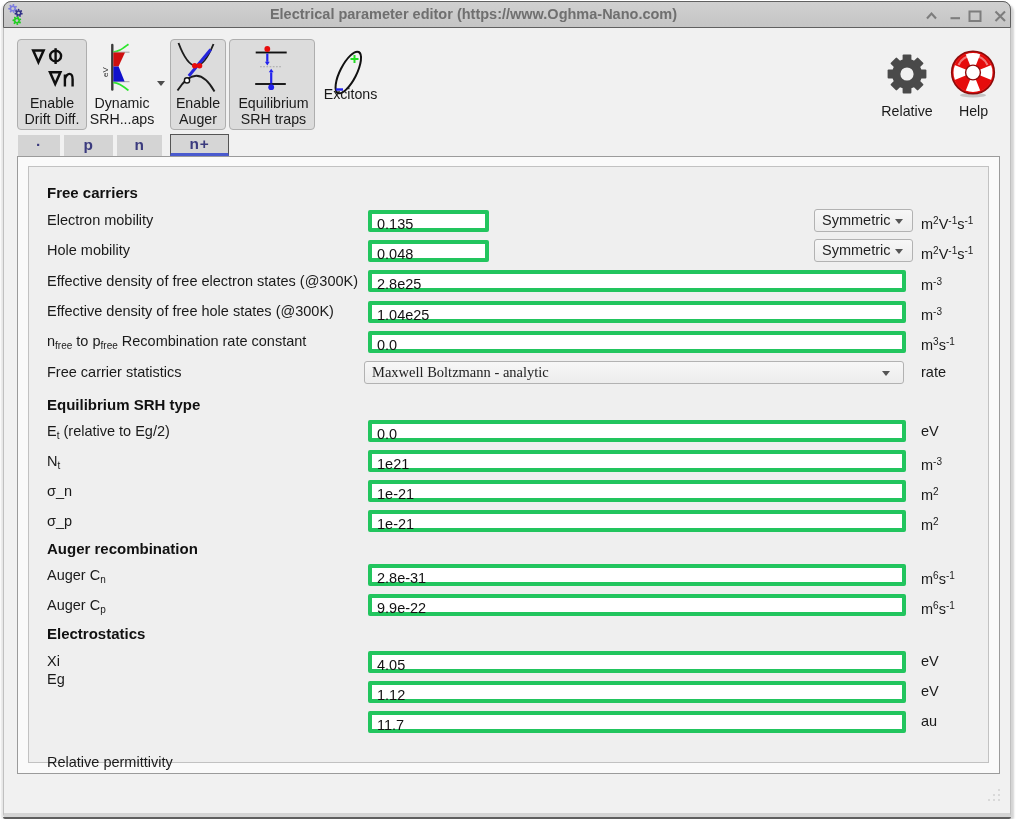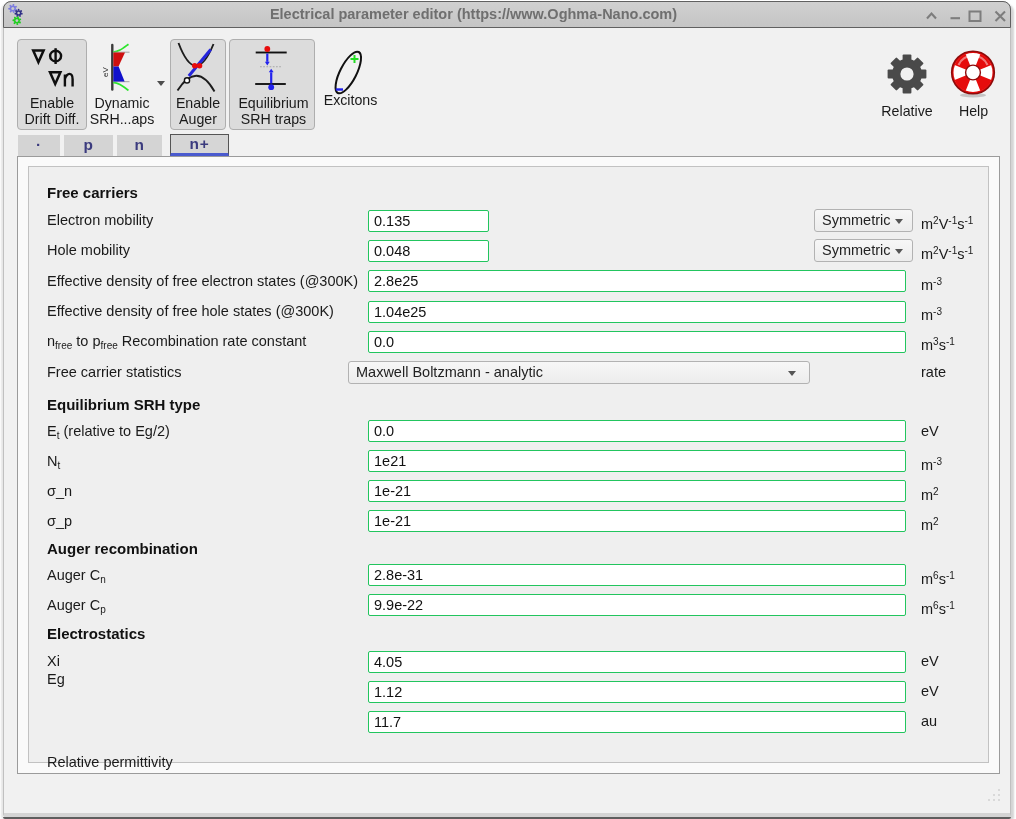--- a/index.html
+++ b/index.html
@@ -9,21 +9,21 @@
 .botstrip{position:absolute;left:4px;top:813px;width:1006px;height:4px;background:#d4d4d4}
 .botline{position:absolute;left:3px;top:816.5px;width:1008px;height:2px;background:#5e5e5e;border-radius:0 0 3px 3px}
 .tbtn{position:absolute;top:39px;height:91px;background:#dcdcdc;border:1px solid #aeaeae;border-radius:4px}
 .tlab{position:absolute;font-size:14.2px;color:#1a1a1a;text-align:center;line-height:16px}
 .tab{position:absolute;top:134.5px;height:21px;background:#d4d4d4;color:#3b3b7e;font-size:15.4px;font-weight:bold;letter-spacing:0.8px;text-align:center;line-height:20px}
 .tabsel{position:absolute;top:134px;height:22px;background:#d6d6d6;border:1px solid #555;border-bottom:3.5px solid #4a5ace;color:#3b3b7e;font-size:15.4px;font-weight:bold;letter-spacing:0.8px;text-align:center;line-height:17px}
 .pane{position:absolute;left:16.5px;top:155.5px;width:983px;height:618px;background:#fafafa;border:1px solid #9b9b9b}
 .frame{position:absolute;left:27.5px;top:166px;width:961px;height:597px;background:#efefef;border:1px solid #c2c2c2}
 .hdr{position:absolute;left:47px;font-size:15px;font-weight:bold;color:#111;line-height:17px;white-space:nowrap}
 .lbl{position:absolute;left:47px;font-size:14.5px;color:#1a1a1a;line-height:17px;white-space:nowrap}
-.inp{position:absolute;left:368px;height:22px;background:#fff;border:1px solid #22c55e;border-radius:2px;font-size:14.5px;color:#111;line-height:20px;padding-left:5px;white-space:nowrap}
+.inp{position:absolute;left:368px;height:22px;background:#fff;border:4px solid #22c55e;border-radius:2px;font-size:14.5px;color:#111;line-height:20px;padding-left:5px;white-space:nowrap}
 .combo{position:absolute;background:linear-gradient(#f7f7f7,#ececec);border:1px solid #b2b2b2;border-radius:3px;font-size:14.5px;color:#222;padding-left:7px;white-space:nowrap}
 .car{position:absolute;top:9px;border-left:4.5px solid transparent;border-right:4.5px solid transparent;border-top:5px solid #555;width:0;height:0}
 .unit{position:absolute;left:921px;font-size:14.5px;color:#1a1a1a;line-height:17px;white-space:nowrap}
 .sp{font-size:10px;vertical-align:4.5px}
 .sb{font-size:10px;vertical-align:-3px}
 </style></head><body>
 <div class="win"></div>
 <div class="botstrip"></div>
 <div class="botline"></div>
 <div class="tbar"></div>
@@ -131,21 +131,21 @@
     <path d="M41.4 30.9 A19.8 19.8 0 0 1 30.4 41.9 L25.7 30.2 A7.2 7.2 0 0 0 29.7 26.2 Z" fill="#e60c0c"></path>
     <path d="M15.6 41.9 A19.8 19.8 0 0 1 4.6 30.9 L16.3 26.2 A7.2 7.2 0 0 0 20.3 30.2 Z" fill="#e60c0c"></path>
     <path d="M4.6 16.1 A19.8 19.8 0 0 1 15.6 5.1 L20.3 16.8 A7.2 7.2 0 0 0 16.3 20.8 Z" fill="#e60c0c"></path>
     <path d="M8.5 16 A16 16 0 0 1 37.5 16" stroke="rgba(255,255,255,0.45)" stroke-width="2.2" fill="none"></path>
     <circle cx="23" cy="23.5" r="7.4" fill="#fff" stroke="#8e0b0b" stroke-width="1.4"></circle>
   </svg>
 <div class="tlab" style="left:17px;top:94.5px;width:70px">Enable<br>Drift Diff.</div>
 <div class="tlab" style="left:88px;top:95px;width:68px">Dynamic<br>SRH...aps</div>
 <div class="tlab" style="left:170px;top:95px;width:56px">Enable<br>Auger</div>
 <div class="tlab" style="left:223px;top:95px;width:101px">Equilibrium<br>SRH traps</div>
-<div class="tlab" style="left:322px;top:92px;width:57px">Excitons</div>
+<div class="tlab" style="left:322px;top:86px;width:57px">Excitons</div>
 <div class="tlab" style="left:877px;top:103px;width:60px">Relative</div>
 <div class="tlab" style="left:950px;top:103px;width:47px">Help</div>
 
 <div class="tab" style="left:18px;width:42px">·</div>
 <div class="tab" style="left:64px;width:49px">p</div>
 <div class="tab" style="left:117px;width:45px">n</div>
 <div class="tabsel" style="left:170px;width:59px">n+</div>
 <div class="pane"></div>
 <div class="frame"></div>
 <div class="hdr" style="top:183.5px">Free carriers</div>
@@ -160,21 +160,21 @@
 <div class="lbl" style="top:272.5px">Effective density of free electron states (@300K)</div>
 <div class="inp" style="top:270.0px;width:538px;">2.8e25</div>
 <div class="unit" style="top:272.5px">m<span class="sp">-3</span></div>
 <div class="lbl" style="top:303.0px">Effective density of free hole states (@300K)</div>
 <div class="inp" style="top:300.5px;width:538px;">1.04e25</div>
 <div class="unit" style="top:303.0px">m<span class="sp">-3</span></div>
 <div class="lbl" style="top:333.0px">n<span class="sb">free</span> to p<span class="sb">free</span> Recombination rate constant</div>
 <div class="inp" style="top:330.5px;width:538px;">0.0</div>
 <div class="unit" style="top:333.0px">m<span class="sp">3</span>s<span class="sp">-1</span></div>
 <div class="lbl" style="top:364.0px">Free carrier statistics</div>
-<div class="combo" style="left:348px;top:361.0px;width:462px;height:23px;line-height:21px;">Maxwell Boltzmann - analytic<i class="car" style="right:13px"></i></div>
+<div class="combo" style="left:364px;top:361.0px;width:540px;height:23px;line-height:21px;font-family:Liberation Serif, serif;">Maxwell Boltzmann - analytic<i class="car" style="right:13px"></i></div>
 <div class="unit" style="top:364.0px">rate</div>
 <div class="hdr" style="top:395.5px">Equilibrium SRH type</div>
 <div class="lbl" style="top:422.5px">E<span class="sb">t</span> (relative to Eg/2)</div>
 <div class="inp" style="top:420.0px;width:538px;">0.0</div>
 <div class="unit" style="top:422.5px">eV</div>
 <div class="lbl" style="top:452.5px">N<span class="sb">t</span></div>
 <div class="inp" style="top:450.0px;width:538px;">1e21</div>
 <div class="unit" style="top:452.5px">m<span class="sp">-3</span></div>
 <div class="lbl" style="top:482.5px">σ_n</div>
 <div class="inp" style="top:480.0px;width:538px;">1e-21</div>

